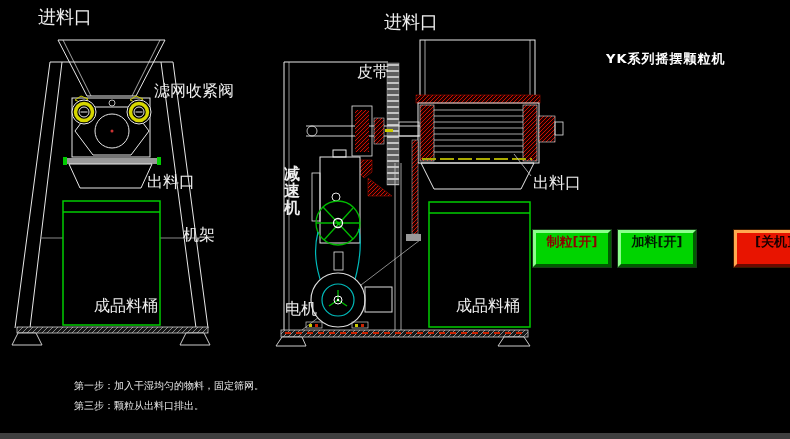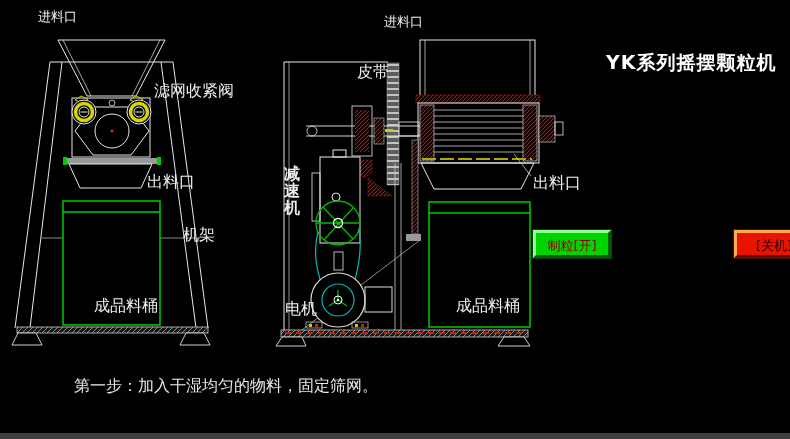--- a/index.html
+++ b/index.html
@@ -1,26 +1,26 @@
 <!DOCTYPE html>
 <html><head>
 <meta charset="utf-8">
 <style>
   html,body{margin:0;padding:0;background:#000;}
   #screen{position:relative;width:790px;height:439px;background:#000;overflow:hidden;
           font-family:"DejaVu Sans",sans-serif;}
   .lbl{position:absolute;color:#eee;font-size:16px;white-space:nowrap;line-height:14px;}
-  .lbl.big{font-size:13px;}
+  .lbl.big{font-size:18px;}
   .vert{width:15px;white-space:normal;word-break:break-all;line-height:17px;}
-  #title{position:absolute;left:606px;top:50px;color:#fff;font-size:19px;font-weight:bold;
+  #title{position:absolute;left:606px;top:50px;color:#fff;font-size:13px;font-weight:bold;
          letter-spacing:1px;white-space:nowrap;}
-  .steps{position:absolute;left:74px;top:376px;color:#e8e8e8;font-size:16px;line-height:20px;}
+  .steps{position:absolute;left:74px;top:376px;color:#e8e8e8;font-size:10px;line-height:20px;}
   .steps div{white-space:nowrap;}
-  .btn{position:absolute;top:230px;height:28px;display:flex;align-items:flex-end;justify-content:center;
-       font-size:13px;font-weight:normal;cursor:pointer;box-sizing:border-box;
+  .btn{position:absolute;top:230px;height:37px;display:flex;align-items:flex-start;justify-content:center;
+       font-size:13px;font-weight:bold;cursor:pointer;box-sizing:border-box;
        border:3px solid;outline:1px solid #1a3a1a;}
   .btn.green{background:#00d400;border-color:#8cff8c #005c00 #005c00 #8cff8c;}
   .btn.red{background:#e81400;border-color:#ffaa50 #6a0a00 #6a0a00 #ffaa50;outline-color:#3a1a00;}
   #btn-granulate{left:533px;width:78px;color:#8b0000;}
   #btn-feed{left:618px;width:78px;color:#001a00;}
   #btn-shutdown{left:706px;width:80px;color:#1a0000;margin-left:28px;}
   #bottom-edge{position:absolute;left:0;top:433px;width:790px;height:6px;background:#3f3f3f;}
   svg{position:absolute;left:0;top:0;}
 </style>
 </head>
@@ -230,22 +230,26 @@
   <div class="lbl vert" style="left:284px;top:165px;font-weight:bold;">减速机</div>
   <div class="lbl" style="left:285px;top:267px;margin-top:35px;">电机</div>
   <div class="lbl" style="left:533px;top:176px;">出料口</div>
   <div class="lbl" style="left:456px;top:299px;">成品料桶</div>
 
   <div id="title">YK系列摇摆颗粒机</div>
 
   <div id="btn-granulate" class="btn green">
     <span>制粒[开]</span>
   </div>
+  <div id="btn-feed" class="btn green">
+    <span>加料[开]</span>
+  </div>
   <div id="btn-shutdown" class="btn red">
     <span>[关机]</span>
   </div>
 
   <div class="steps">
     <div>第一步：加入干湿均匀的物料，固定筛网。</div>
+    <div>第三步：颗粒从出料口排出。</div>
   </div>
 
   <div id="bottom-edge"></div>
 </div>
 
 </body></html>

